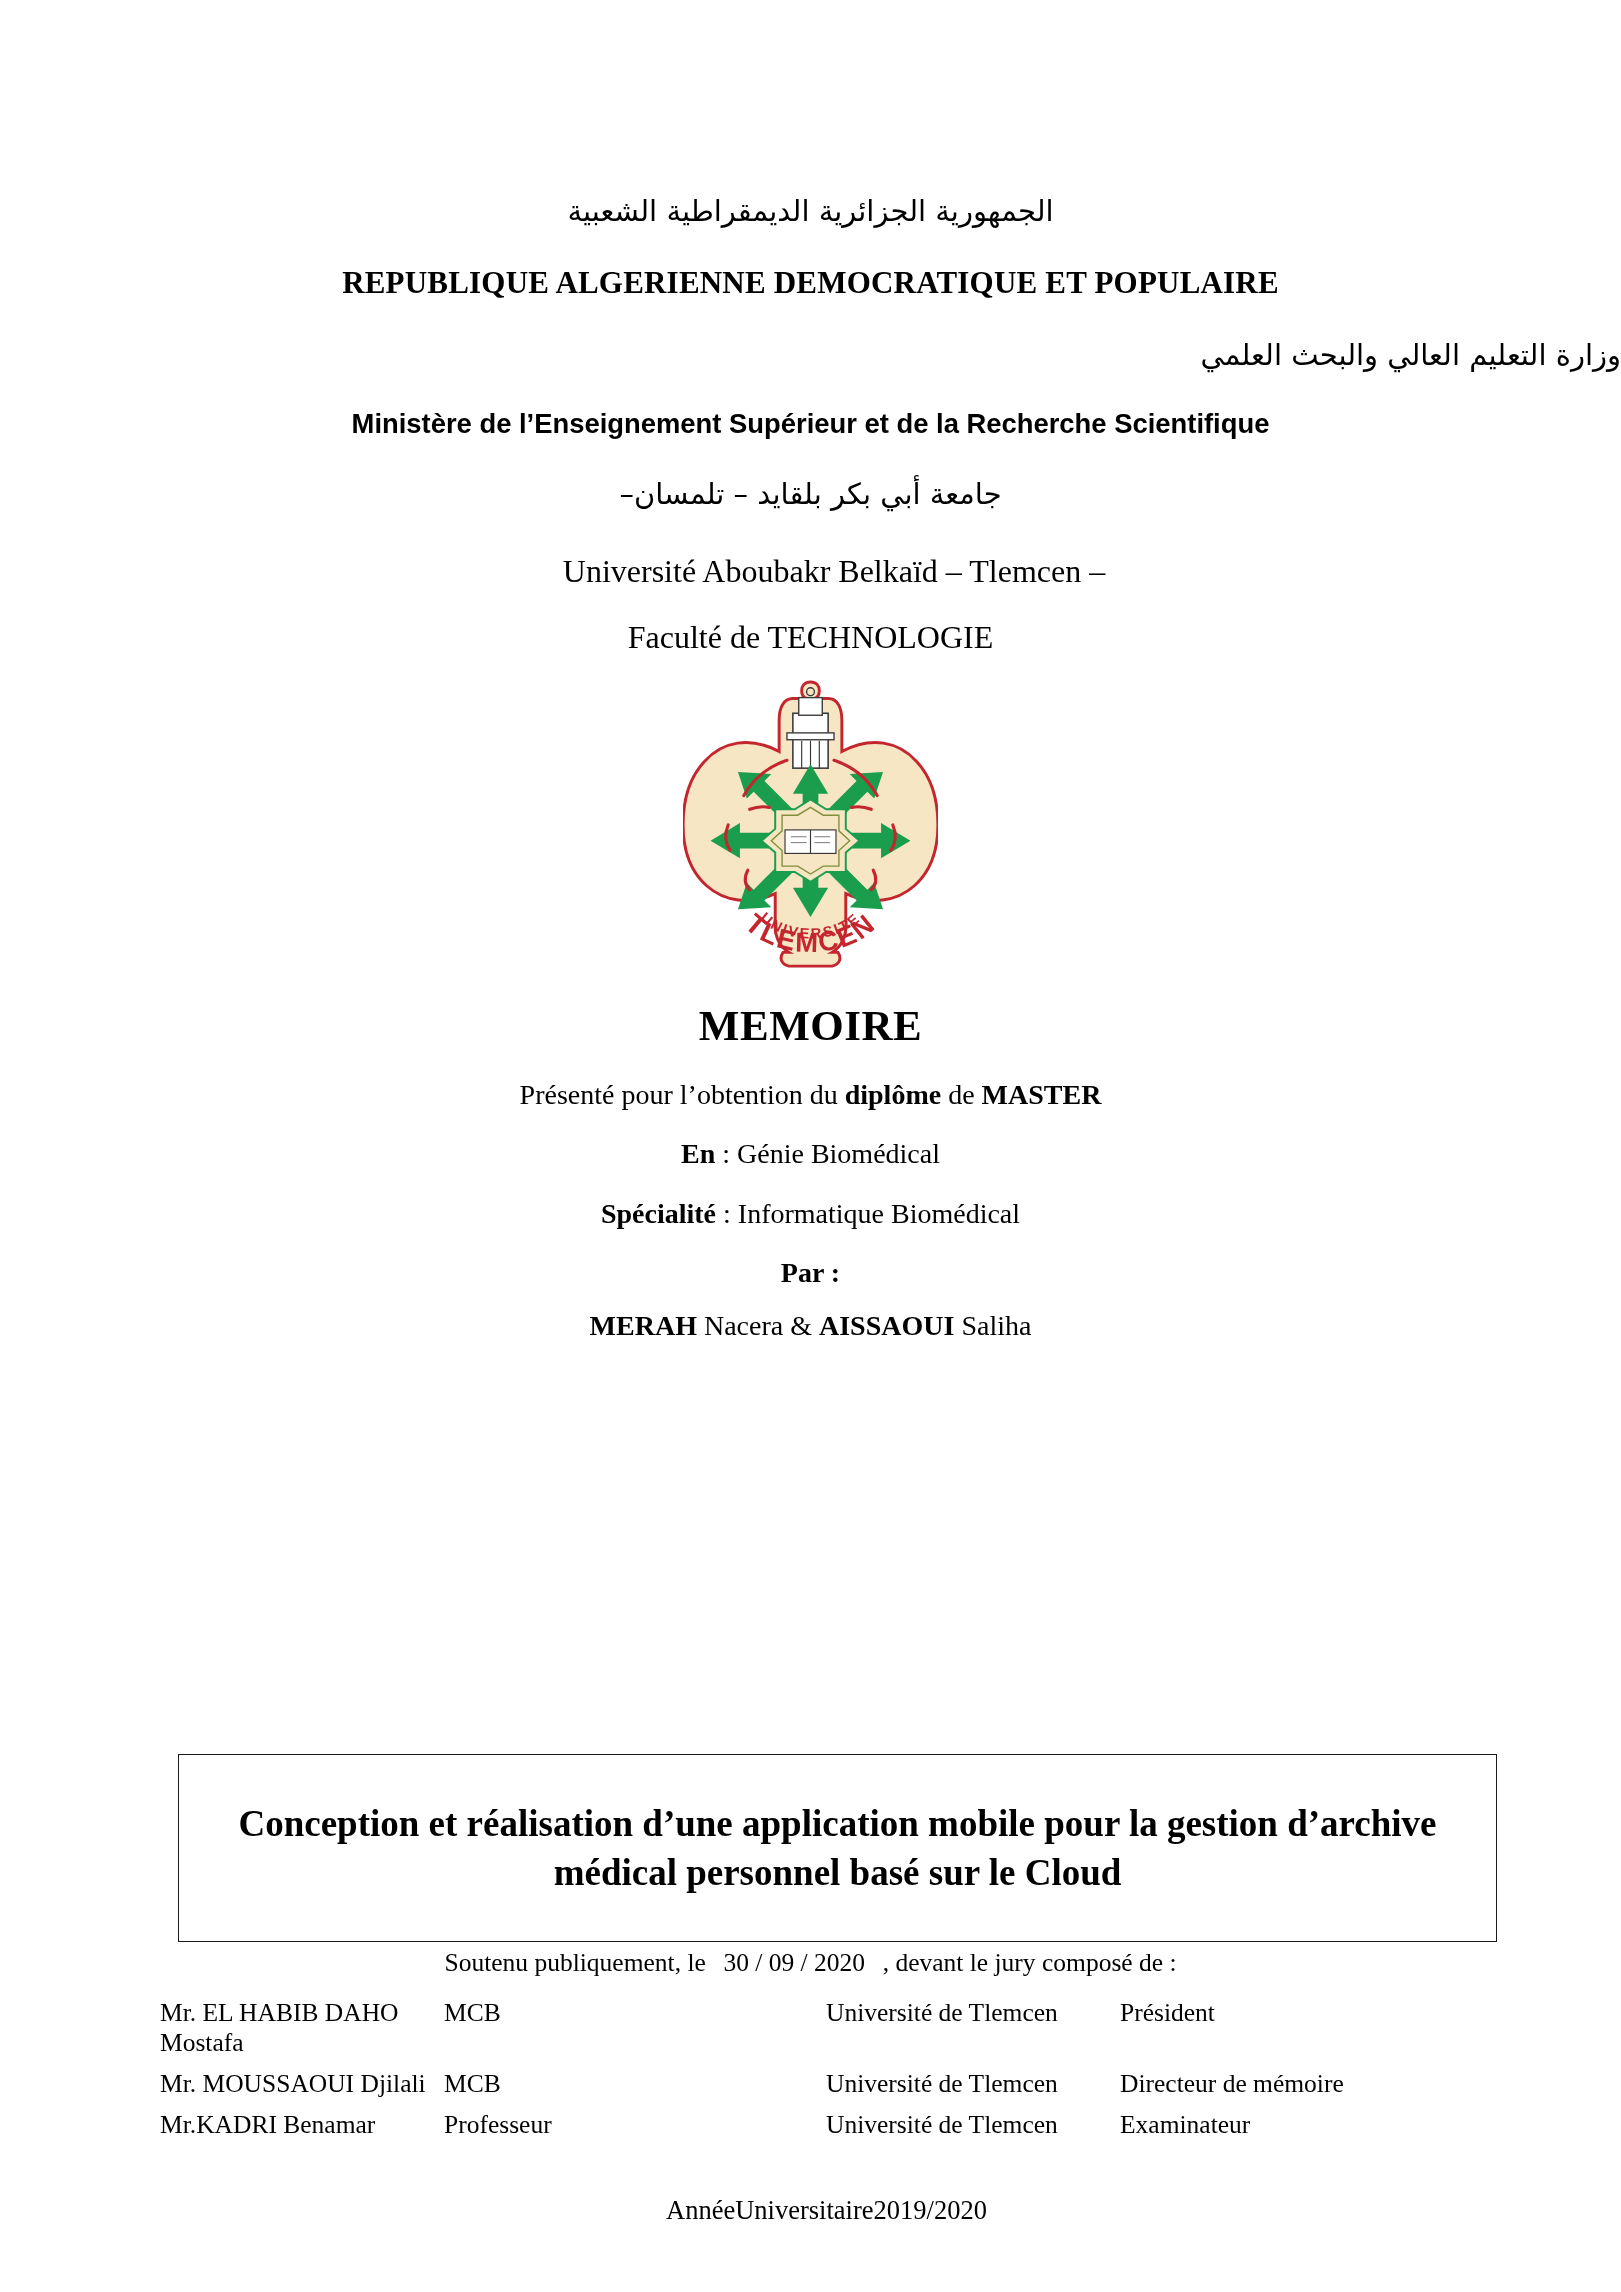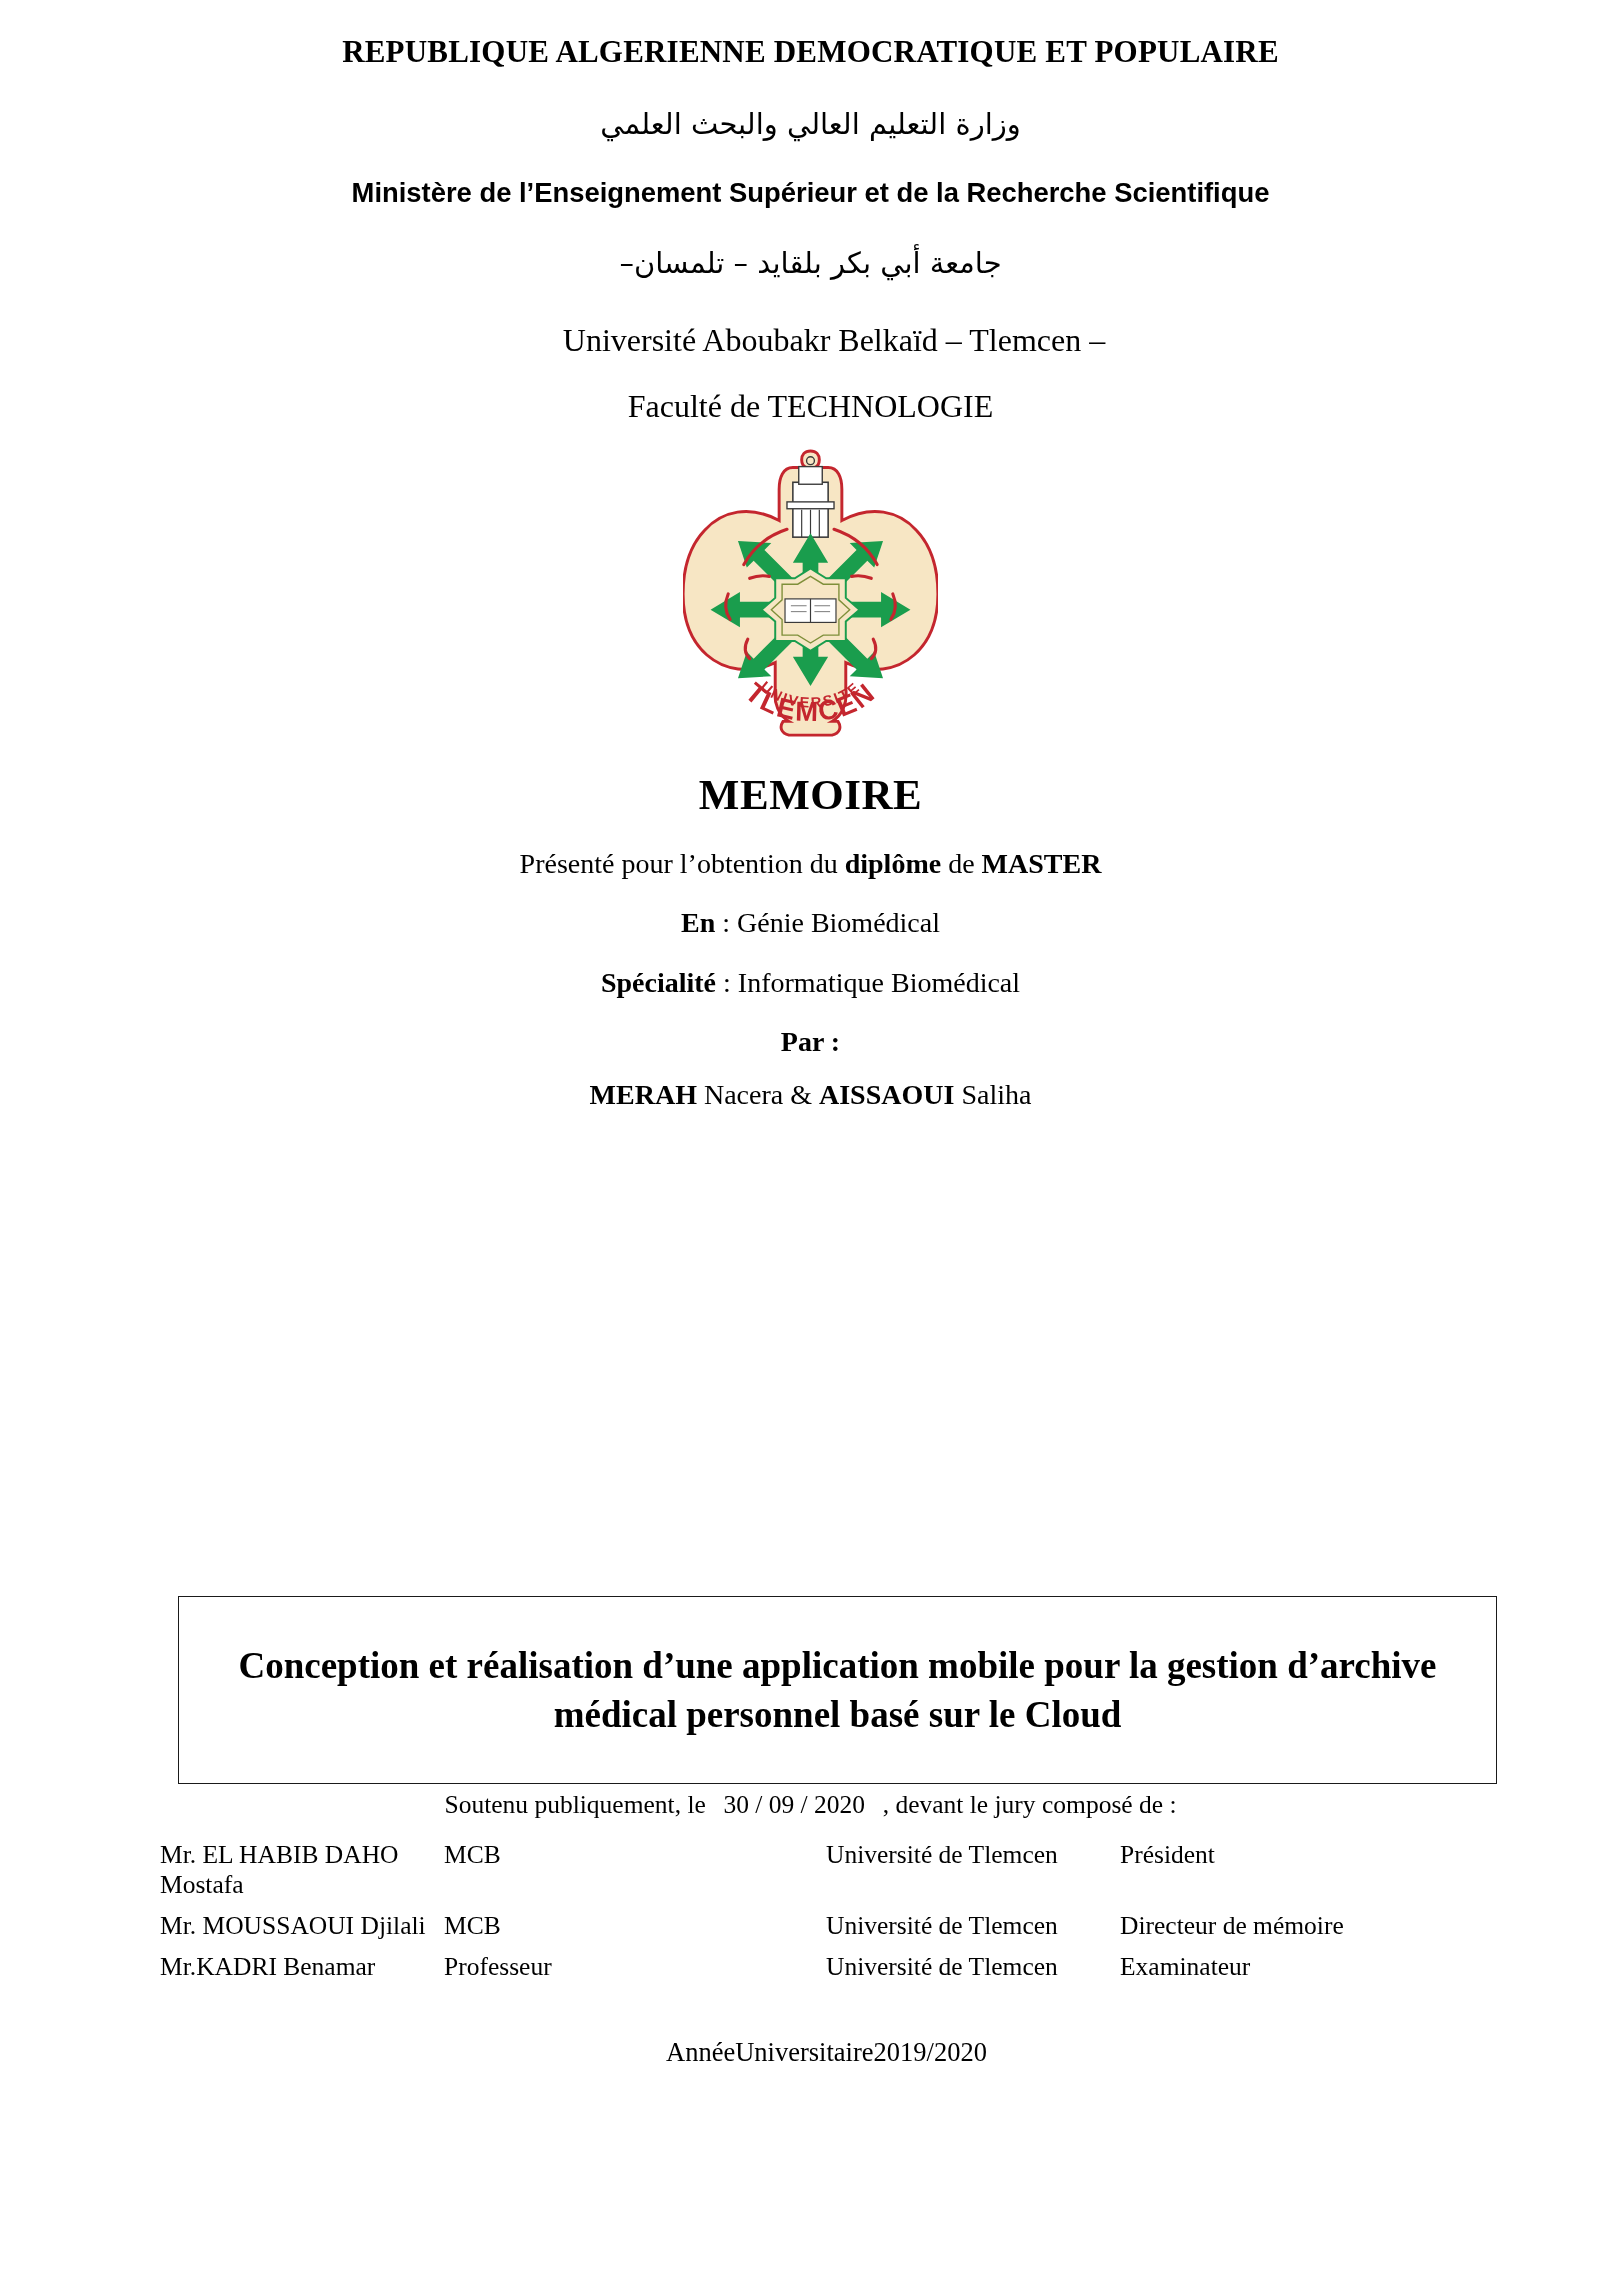--- a/index.html
+++ b/index.html
@@ -39,21 +39,21 @@
 
   
   .hdr { width: 1621px; }
   .line-ar1 { margin-top: 192px; font-size: 29px; }
   .line-rep {
     margin-top: 34px;
     font-size: 31px;
     font-weight: bold;
     letter-spacing: 0.2px;
   }
-  .line-ar2 { margin-top: 35px; font-size: 29px; }
+  .line-ar2 { margin-top: 35px; font-size: 29px; text-align: right; }
   .line-min {
     margin-top: 33px;
     font-family: "Liberation Sans", "DejaVu Sans", sans-serif;
     font-size: 27.4px;
     font-weight: bold;
   }
   .line-ar3 { margin-top: 35px; font-size: 29px; }
   .line-univ  { margin-top: 39px; font-size: 32px; padding-left: 47px; }
   .line-fac   { margin-top: 29px; font-size: 32px; }
 
@@ -134,20 +134,21 @@
     font-size: 26.5px;
   }
 </style>
 </head>
 <body>
 
 <div class="page">
 
   <div class="hdr">
 
+    <div class="center arabic line-ar1">الجمهورية الجزائرية الديمقراطية الشعبية</div>
 
     <div class="center serif line-rep">REPUBLIQUE ALGERIENNE DEMOCRATIQUE ET POPULAIRE</div>
 
     <div class="center arabic line-ar2">وزارة التعليم العالي والبحث العلمي</div>
 
     <div class="center line-min">Ministère de l’Enseignement Supérieur et de la Recherche Scientifique</div>
 
     <div class="center arabic line-ar3">جامعة أبي بكر بلقايد – تلمسان–</div>
 
     <div class="center serif line-univ">Université Aboubakr Belkaïd – Tlemcen –</div>

